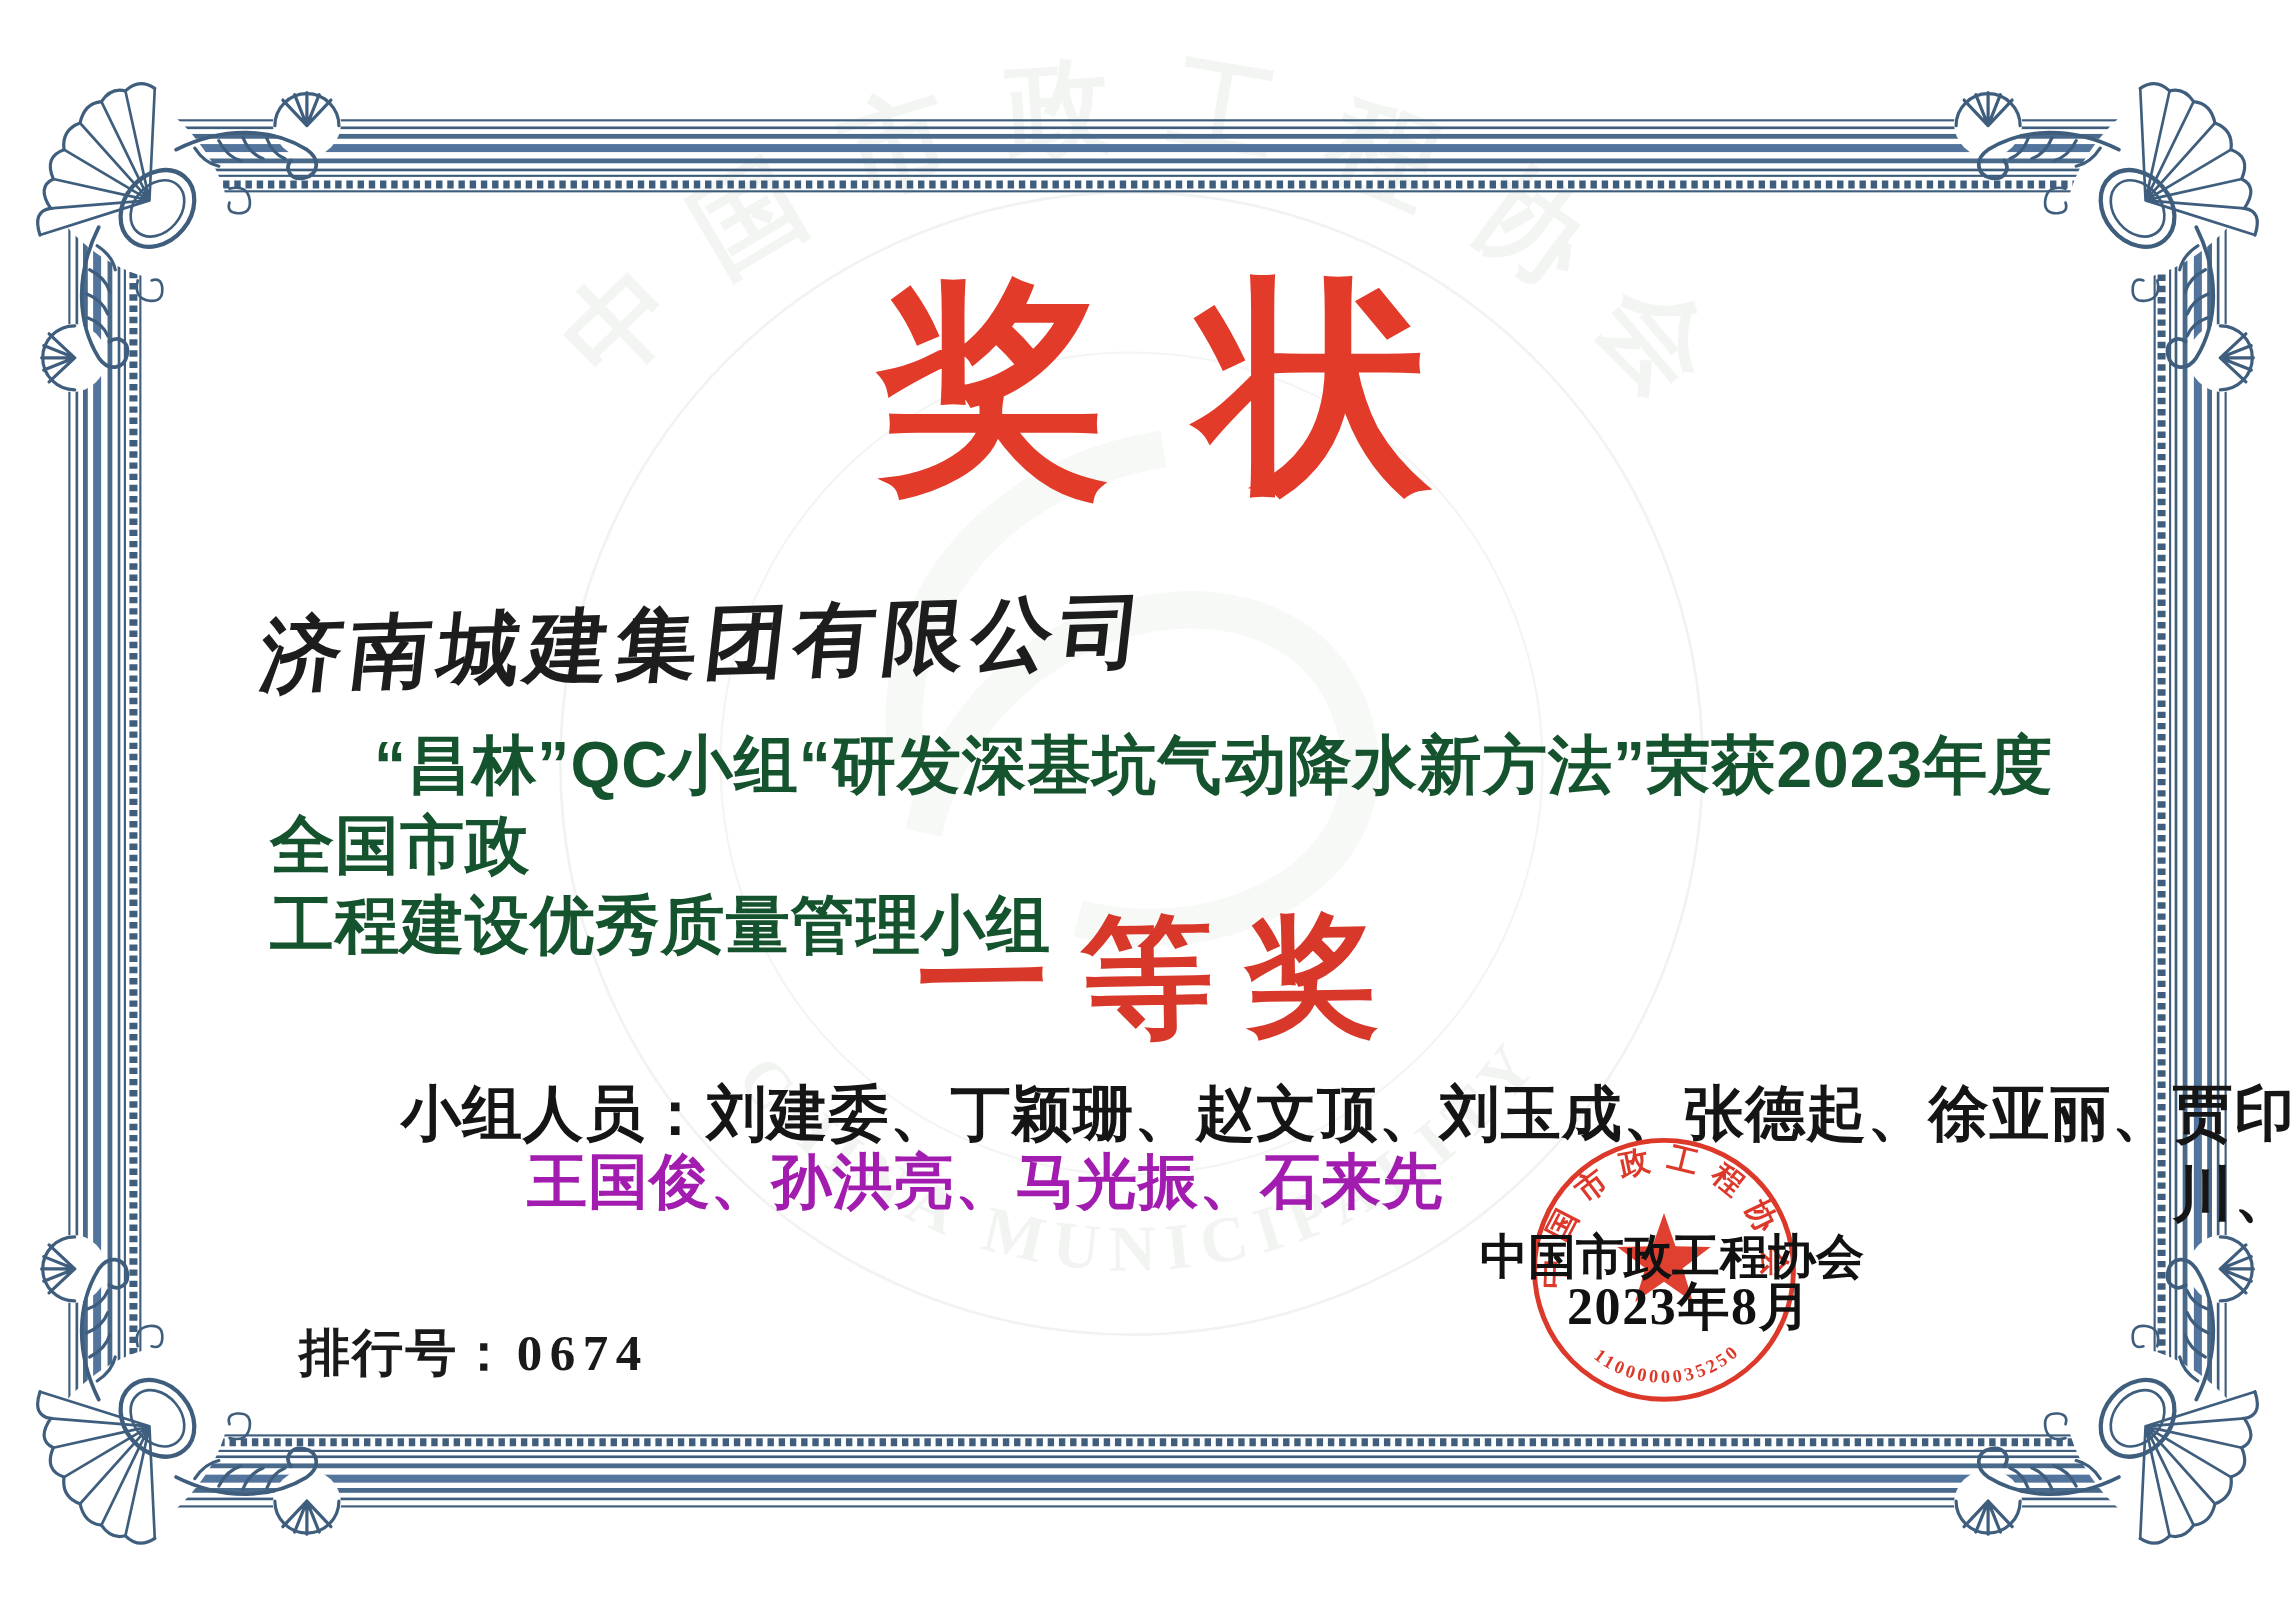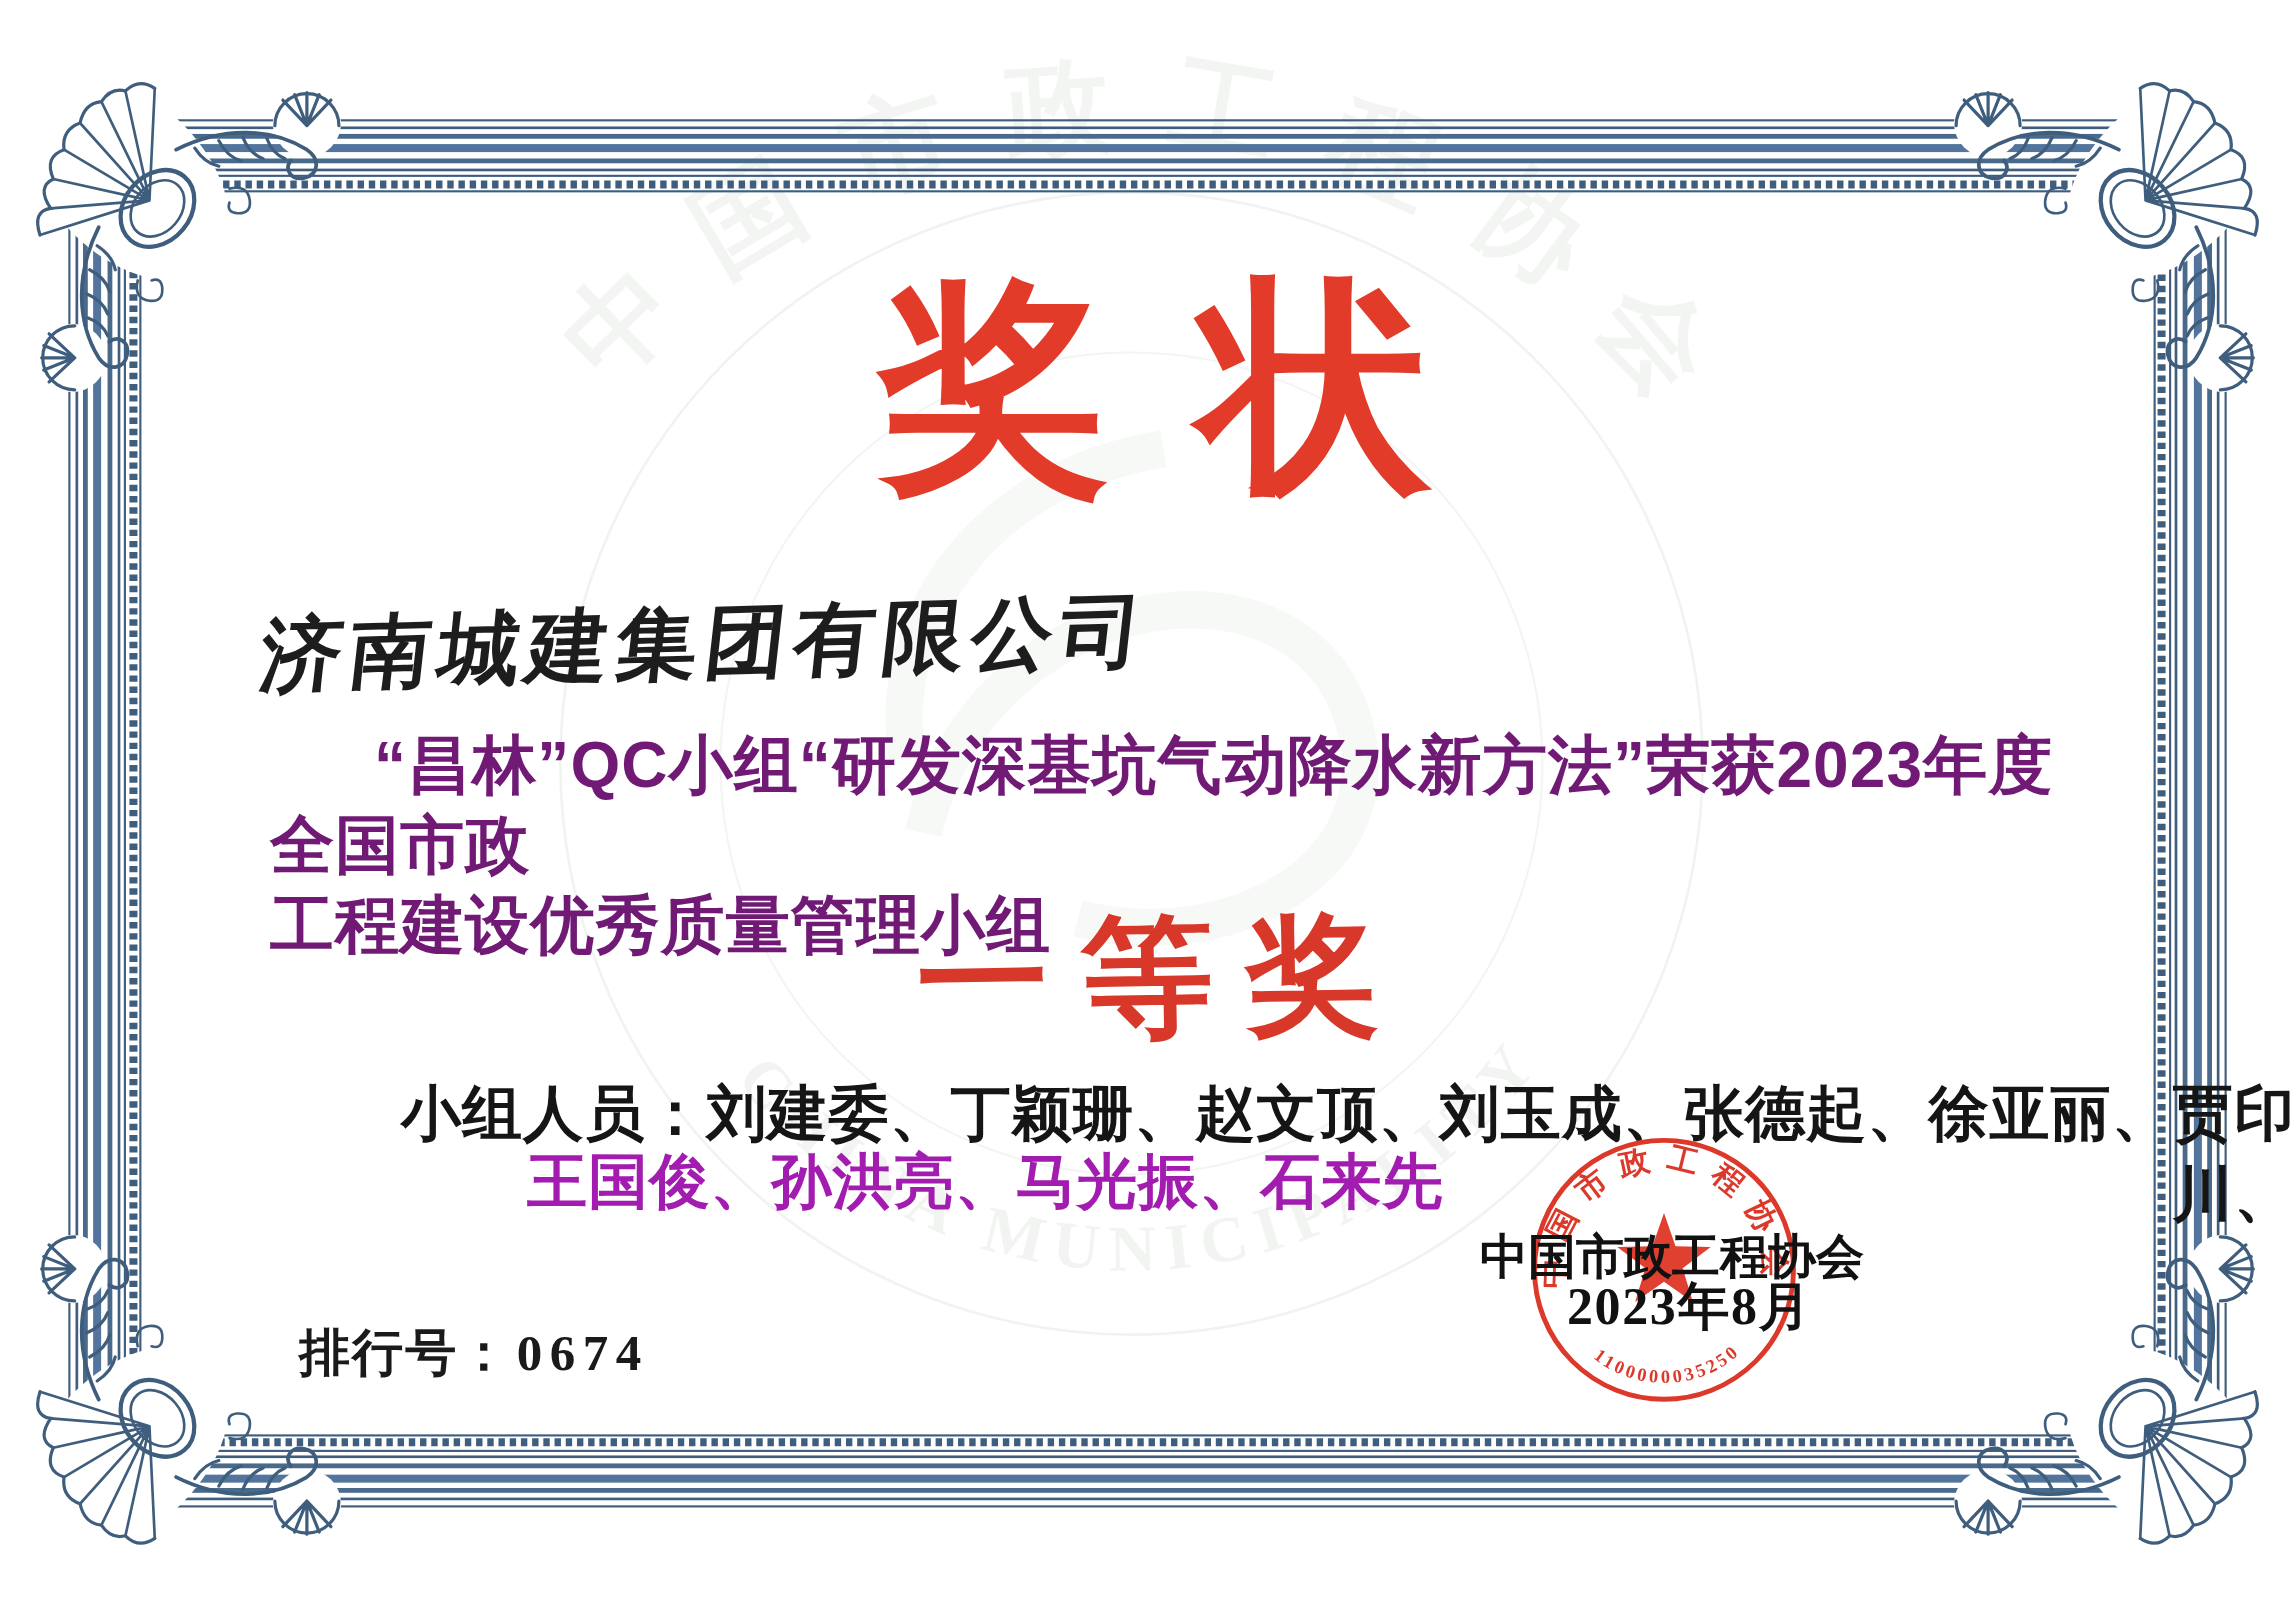--- a/index.html
+++ b/index.html
@@ -16,21 +16,21 @@
   .recipient{
     top:602px;left:255px;
     font-size:81px;font-weight:600;color:#1d1d1d;
     font-family:"DejaVu Serif", serif;
     letter-spacing:7.5px;
     transform:skewX(-8deg) rotate(-1.6deg);
     transform-origin:left bottom;
   }
   .body-par{
     top:725px;left:270px;width:1826px;
-    font-size:64px;font-weight:700;color:#701a75;
+    font-size:64px;font-weight:700;color:#14532d;
     line-height:80px;letter-spacing:1.1px;
     font-family:"Liberation Sans", sans-serif;
   }
   .body-par .line1{text-indent:104px;}
   .award{
     top:890px;left:0;width:100%;text-align:center;
     font-size:132px;font-weight:700;color:#d8382a;
     font-family:"DejaVu Serif", serif;
     letter-spacing:33px;text-indent:33px;
     transform:rotate(-1deg);

